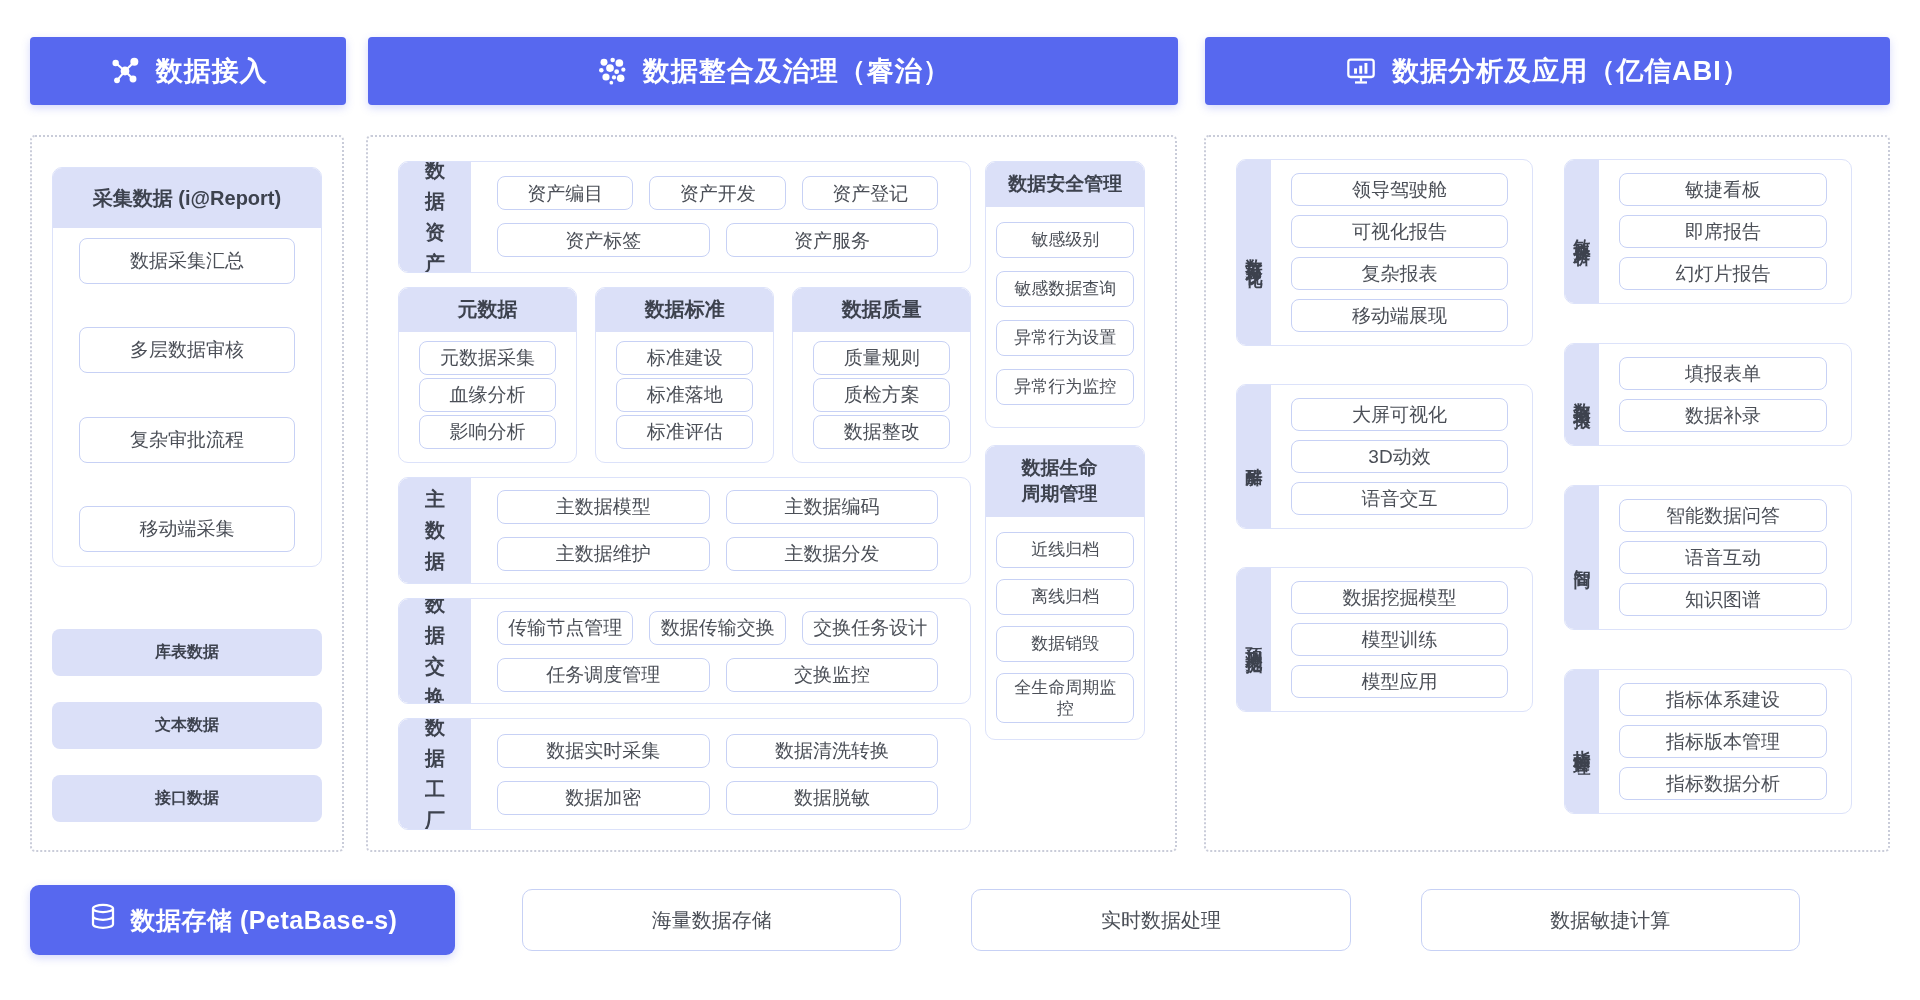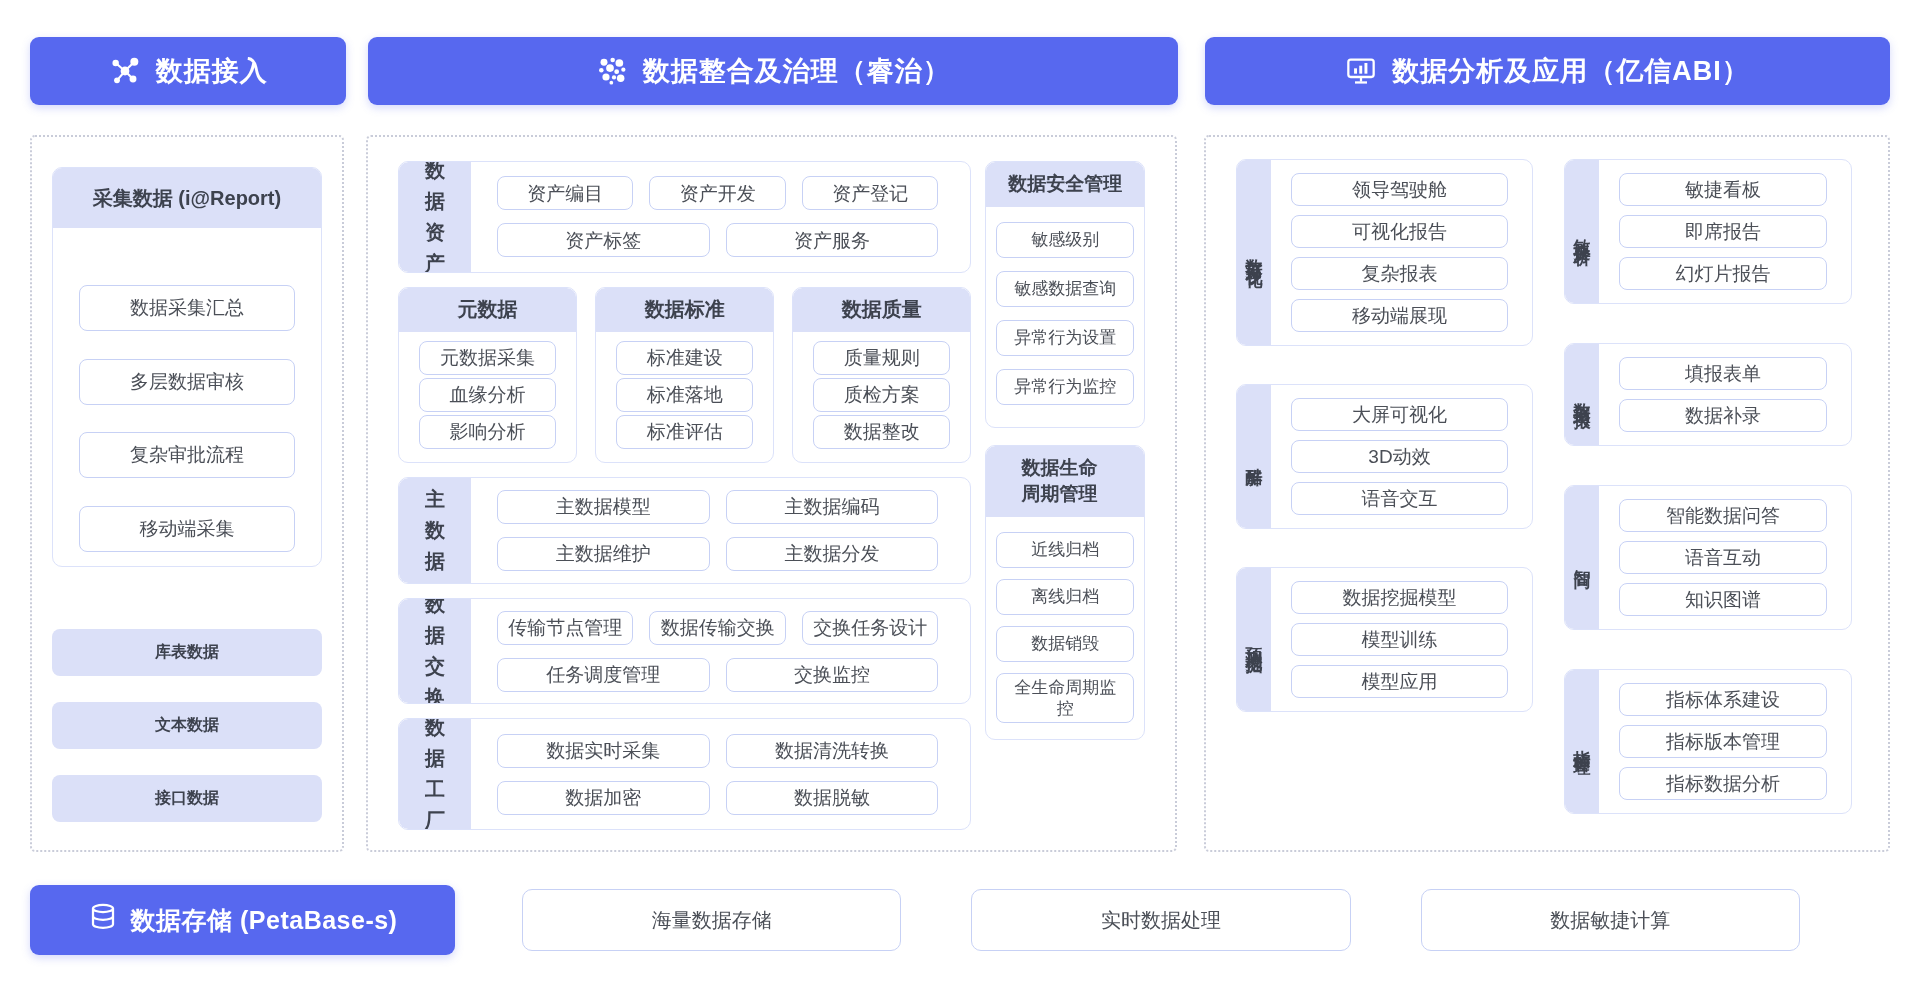--- a/index.html
+++ b/index.html
@@ -2,21 +2,21 @@
 <html><head>
 <meta charset="utf-8">
 <style>
   * { margin:0; padding:0; box-sizing:border-box; }
   html,body { width:1920px; height:1000px; background:#fff; overflow:hidden;
     font-family:"Liberation Sans","DejaVu Sans",sans-serif; color:#4b4f57; }
   .page { width:1920px; height:1000px; padding:37px 30px 0 30px; background:#fff; }
 
   
   .top-row { display:flex; height:68px; }
-  .banner { background:#5768EF; border-radius:9px; color:#fff; display:flex;
+  .banner { background:#5768EF; border-radius:4px; color:#fff; display:flex;
     align-items:center; justify-content:center; gap:15px; font-size:27px; font-weight:700;
     letter-spacing:1px; box-shadow:0 3px 8px rgba(87,104,239,.25); }
   .banner svg { display:block; }
   .b1 { width:317px; }
   .b2 { width:811px; margin-left:22px; }
   .b3 { width:686px; margin-left:27px; }
 
   
   .main-row { display:flex; height:717px; margin-top:30px; }
   .dashed { border:2px dotted #c9ccd9; border-radius:5px; background:#fff; }
@@ -25,21 +25,21 @@
   .right-col { width:686px; margin-left:27px; padding:22px 36px 0 30px; display:flex; gap:31px; }
 
   
   .gbox { background:#fff; border:1.5px solid #dce2fa; border-radius:10px; }
   .lav  { background:#dbe0f8; color:#3d424e; font-weight:600; }
   .pill { background:#fff; border:1.5px solid #c7d1f5; border-radius:8px;
     display:flex; align-items:center; justify-content:center; text-align:center;
     font-size:19px; color:#4b4f57; line-height:1.25; }
 
   
-  .collect-box { height:400px; display:flex; flex-direction:column;gap:47px; }
+  .collect-box { height:400px; display:flex; flex-direction:column; }
   .collect-head { height:60px; border-radius:9px 9px 0 0; display:flex; align-items:center;
     justify-content:center; font-size:20px; }
   .collect-body { flex:1; display:flex; flex-direction:column; justify-content:space-between;
     padding:10px 26px 14px 26px; }
   .collect-body .pill { height:46px; }
   .src-list { margin-top:62px; display:flex; flex-direction:column; gap:26px; }
   .src-pill { height:47px; border-radius:8px; display:flex; align-items:center;
     justify-content:center; font-size:16px; }
 
   

